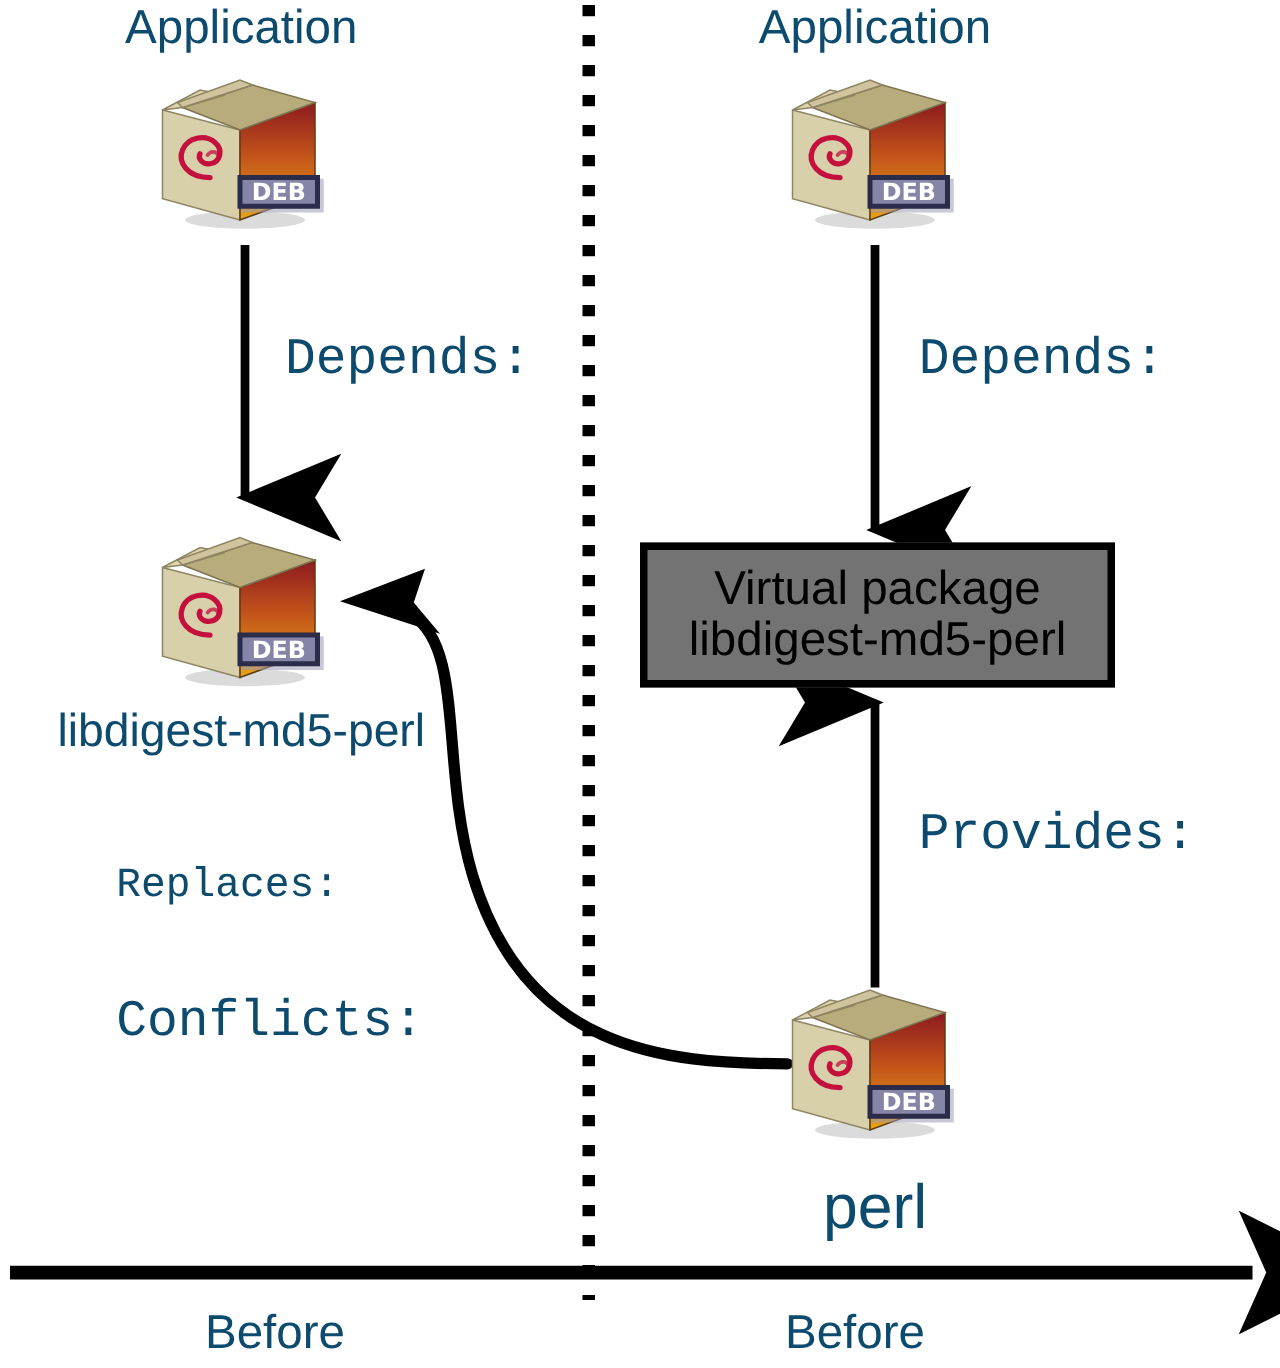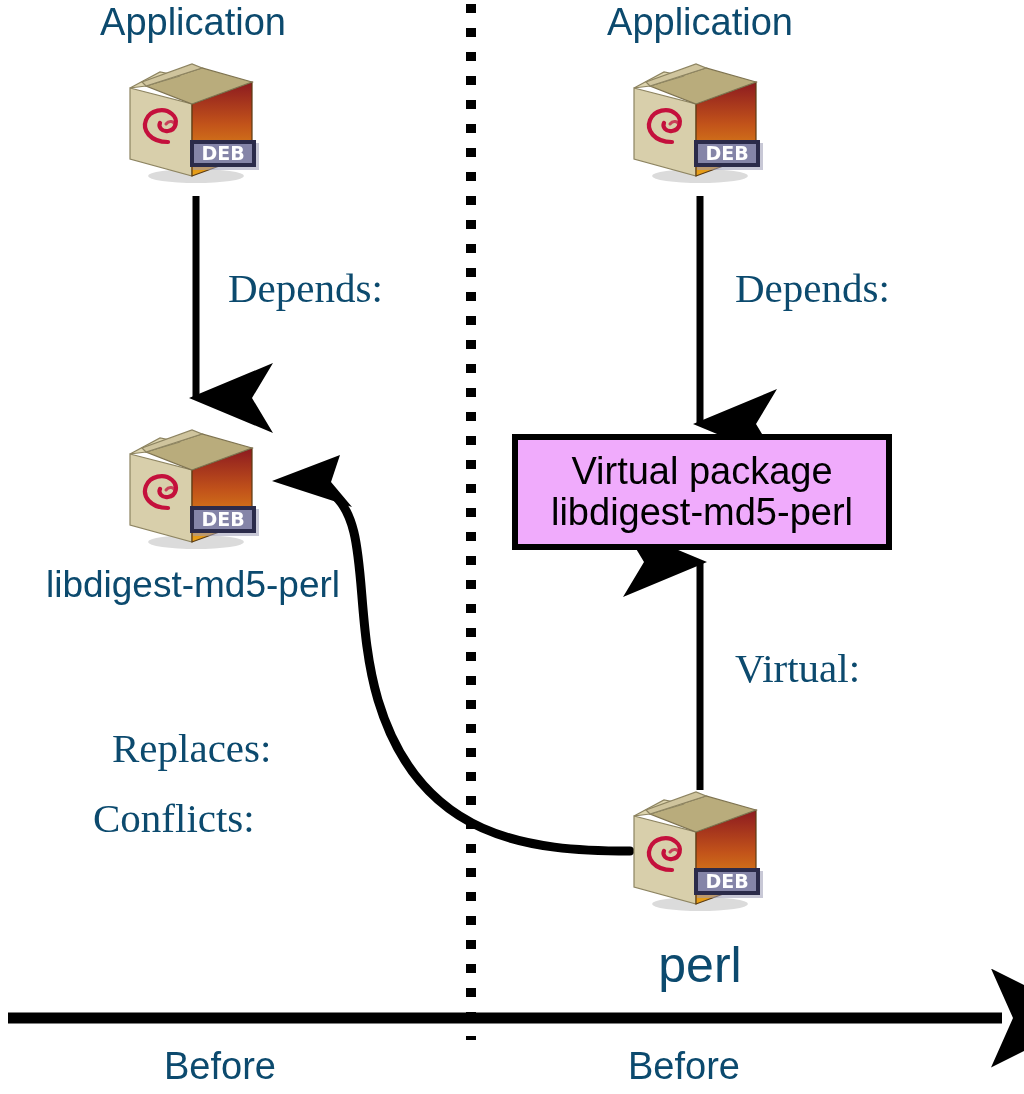--- a/index.html
+++ b/index.html
@@ -28,41 +28,41 @@
     position: absolute;
     color: #0c4a6e;
     white-space: nowrap;
     line-height: 1.0;
   }
   .sans {
     font-family: "Liberation Sans", sans-serif;
     font-weight: 400;
   }
   .mono {
-    font-family: Liberation Serif, serif;
+    font-family: Liberation Mono, monospace;
     font-weight: 400;
     letter-spacing: 0px;
   }
   .ctr { transform: translateX(-50%); }
 
   
   .pkg {
     position: absolute;
     width: 150px;
     height: 128px;
     text-align: right;
   }
   .pkg svg { display: block; width: 100%; height: 100%; }
 
   
   .vpkg-box {
     position: absolute;
     box-sizing: border-box;
     border: 6px solid #000000;
-    background: #f0abfc;
+    background: #737373;
     display: flex;
     flex-direction: column;
     align-items: center;
     justify-content: center;
   }
   .vpkg-line {
     color: #000;
     font-size: 38px;
     line-height: 1.08;
     white-space: nowrap;
@@ -245,25 +245,25 @@
   <div class="txt sans ctr" style="left:193px; top:3px; font-size:38px;">Application</div>
 
   <div class="txt sans ctr" style="left:700px; top:3px; font-size:38px;">Application</div>
 
   <div class="txt mono" style="left:228px; top:268px; font-size:41px;">Depends:</div>
 
   <div class="txt mono" style="left:735px; top:268px; font-size:41px;">Depends:</div>
 
   <div class="txt sans ctr" style="left:193px; top:566px; font-size:37px;">libdigest-md5-perl</div>
 
-  <div class="txt mono" style="left:93px; top:728px; font-size:41px;margin-left:19px;">Replaces:</div>
+  <div class="txt mono" style="left:93px; top:692px; font-size:33px;">Replaces:</div>
 
   <div class="txt mono" style="left:93px; top:798px; font-size:41px;text-align:center;">Conflicts:</div>
 
-  <div class="txt mono" style="left:735px; top:648px; font-size:41px;">Virtual:</div>
+  <div class="txt mono" style="left:735px; top:648px; font-size:41px;">Provides:</div>
 
   <div class="txt sans ctr" style="left:700px; top:940px; font-size:50px;">perl</div>
 
   <div class="txt sans ctr" style="left:220px; top:1047px; font-size:38px;">Before</div>
 
   <div class="txt sans ctr" style="left:684px; top:1047px; font-size:38px;">Before</div>
 
 </div>
 
 </body></html>

